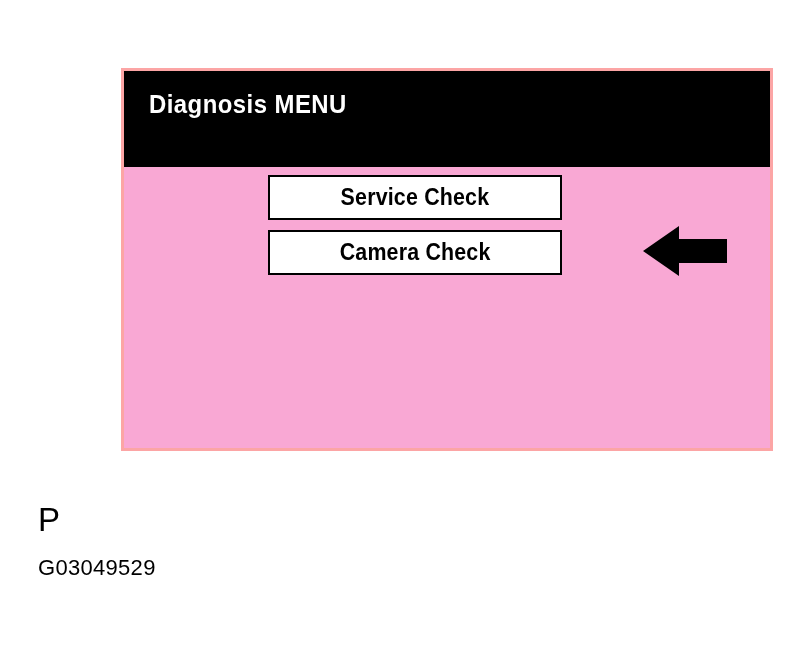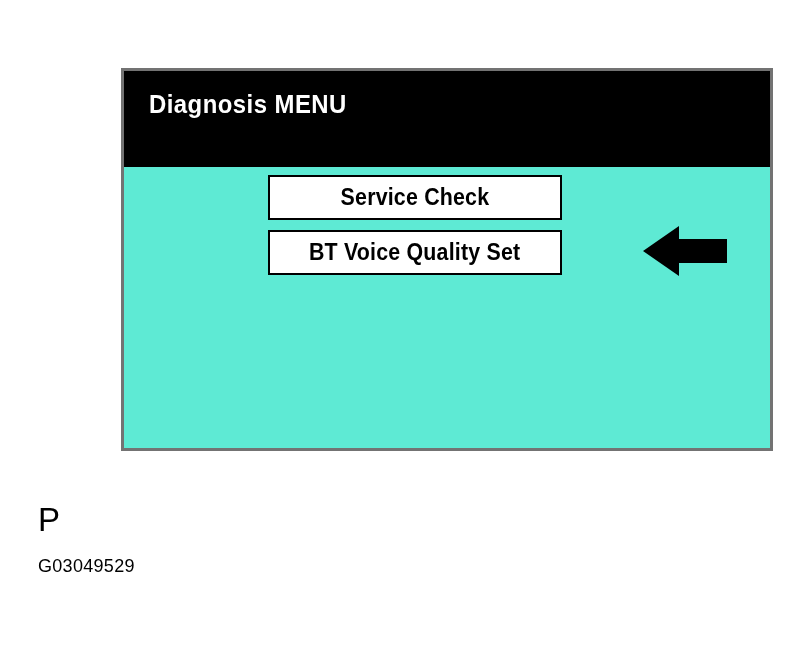--- a/index.html
+++ b/index.html
@@ -18,22 +18,22 @@
   }
 
   
   #device-panel {
     position: absolute;
     left: 121px;
     top: 68px;
     width: 652px;
     height: 383px;
     box-sizing: border-box;
-    border: 3px solid #737373;
-    background: #5eead4;
+    border: 3px solid #fca5a5;
+    background: #f9a8d4;
   }
 
   
   #title-bar {
     position: absolute;
     left: 0;
     top: 0;
     right: 0;
     height: 96px;
     background: #000000;
@@ -107,21 +107,21 @@
     font-size: 33px;
     font-weight: normal;
     line-height: 1;
   }
   #caption-code {
     position: absolute;
     left: 38px;
     top: 557px;
     color: #000000;
     font-family: "Liberation Sans", sans-serif;
-    font-size: 18px;
+    font-size: 22px;
     font-weight: normal;
     line-height: 1;
     letter-spacing: 0.3px;
   }
 </style>
 </head>
 <body>
 
 <div id="device-panel">
 
@@ -130,24 +130,24 @@
   </div>
 
   <div id="menu-list">
 
     <div class="menu-button">
       <span class="menu-button-label">Service Check</span>
     </div>
 
 
 
+    <div class="menu-button">
+      <span class="menu-button-label">Camera Check</span>
+    </div>
 
-    <div class="menu-button">
-      <span class="menu-button-label">BT Voice Quality Set</span>
-    </div>
 
   </div>
 </div>
 
 <div id="pointer-arrow">
   <svg width="84" height="50" viewBox="0 0 84 50" xmlns="http://www.w3.org/2000/svg">
     <polygon points="0,25 36,0 36,13 84,13 84,37 36,37 36,50" fill="#000000"></polygon>
   </svg>
 </div>
 

